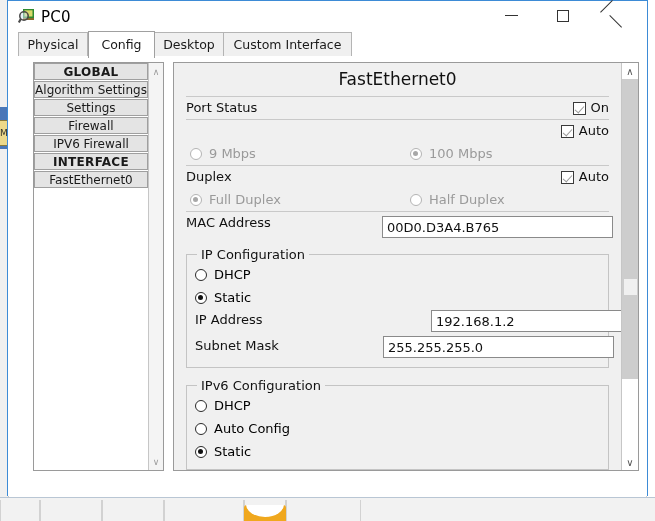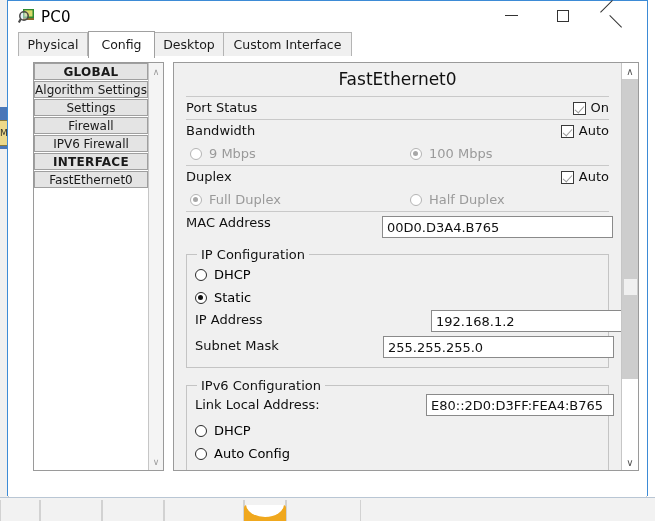--- a/index.html
+++ b/index.html
@@ -509,21 +509,20 @@
         <div class="row">
           <span class="label">Port Status</span>
           <span class="right">
             <span class="cbox checked"></span>
             <span>On</span>
           </span>
         </div>
         <div class="hr"></div>
 
         <div class="row">
-          <span class="label">Bandwidth</span>
           <span class="right">
             <span class="cbox checked"></span>
             <span>Auto</span>
           </span>
         </div>
         <div class="radiorow disabled">
           <span class="radio-opt" style="left:4px;">
             <span class="rad"></span>
             <span>9 Mbps</span>
           </span>
@@ -577,24 +576,20 @@
             <span class="tbox" style="left:188px;width:231px;top:1px;margin-left:48px;">192.168.1.2</span>
           </div>
           <div class="fieldrow">
             <span class="label">Subnet Mask</span>
             <span class="tbox" style="left:188px;width:231px;top:1px;">255.255.255.0</span>
           </div>
         </fieldset>
 
         <fieldset class="group" style="margin-top:10px;">
           <legend>IPv6 Configuration</legend>
-          <div class="fieldrow" style="height:25px;">
-            <span class="label">Link Local Address:</span>
-            <span class="tbox" style="left:231px;width:188px;top:0px;">E80::2D0:D3FF:FEA4:B765</span>
-          </div>
           <div class="radiorow">
             <span class="radio-opt" style="left:0px;">
               <span class="rad"></span>
               <span>DHCP</span>
             </span>
           </div>
           <div class="radiorow">
             <span class="radio-opt" style="left:0px;">
               <span class="rad"></span>
               <span>Auto Config</span>

